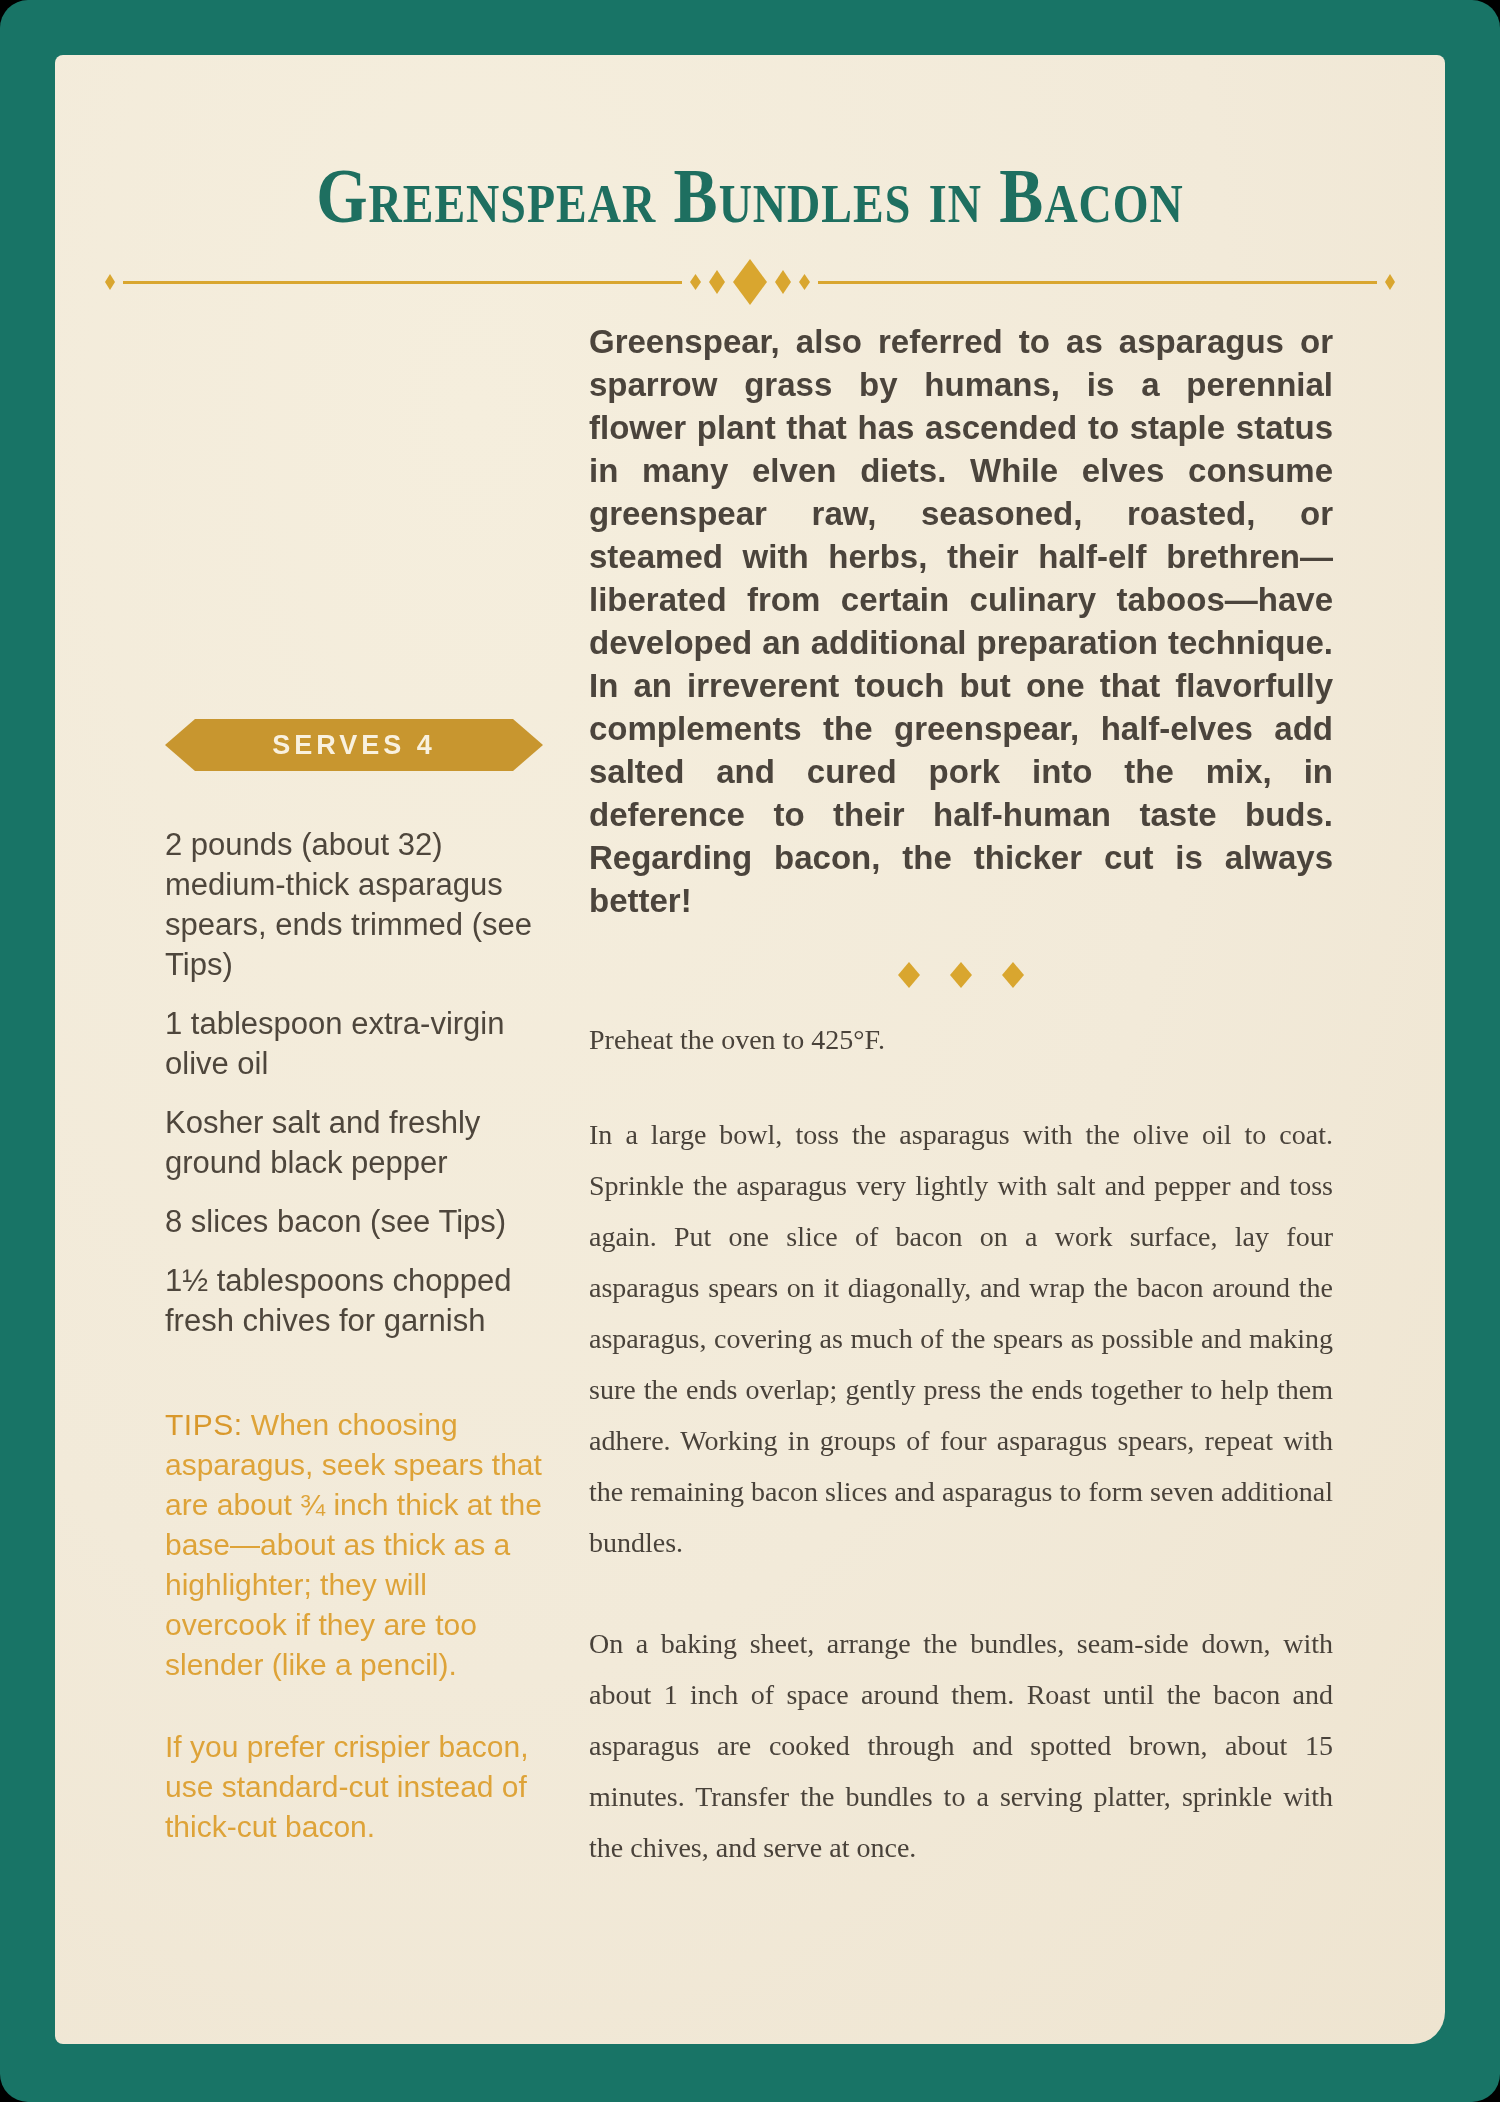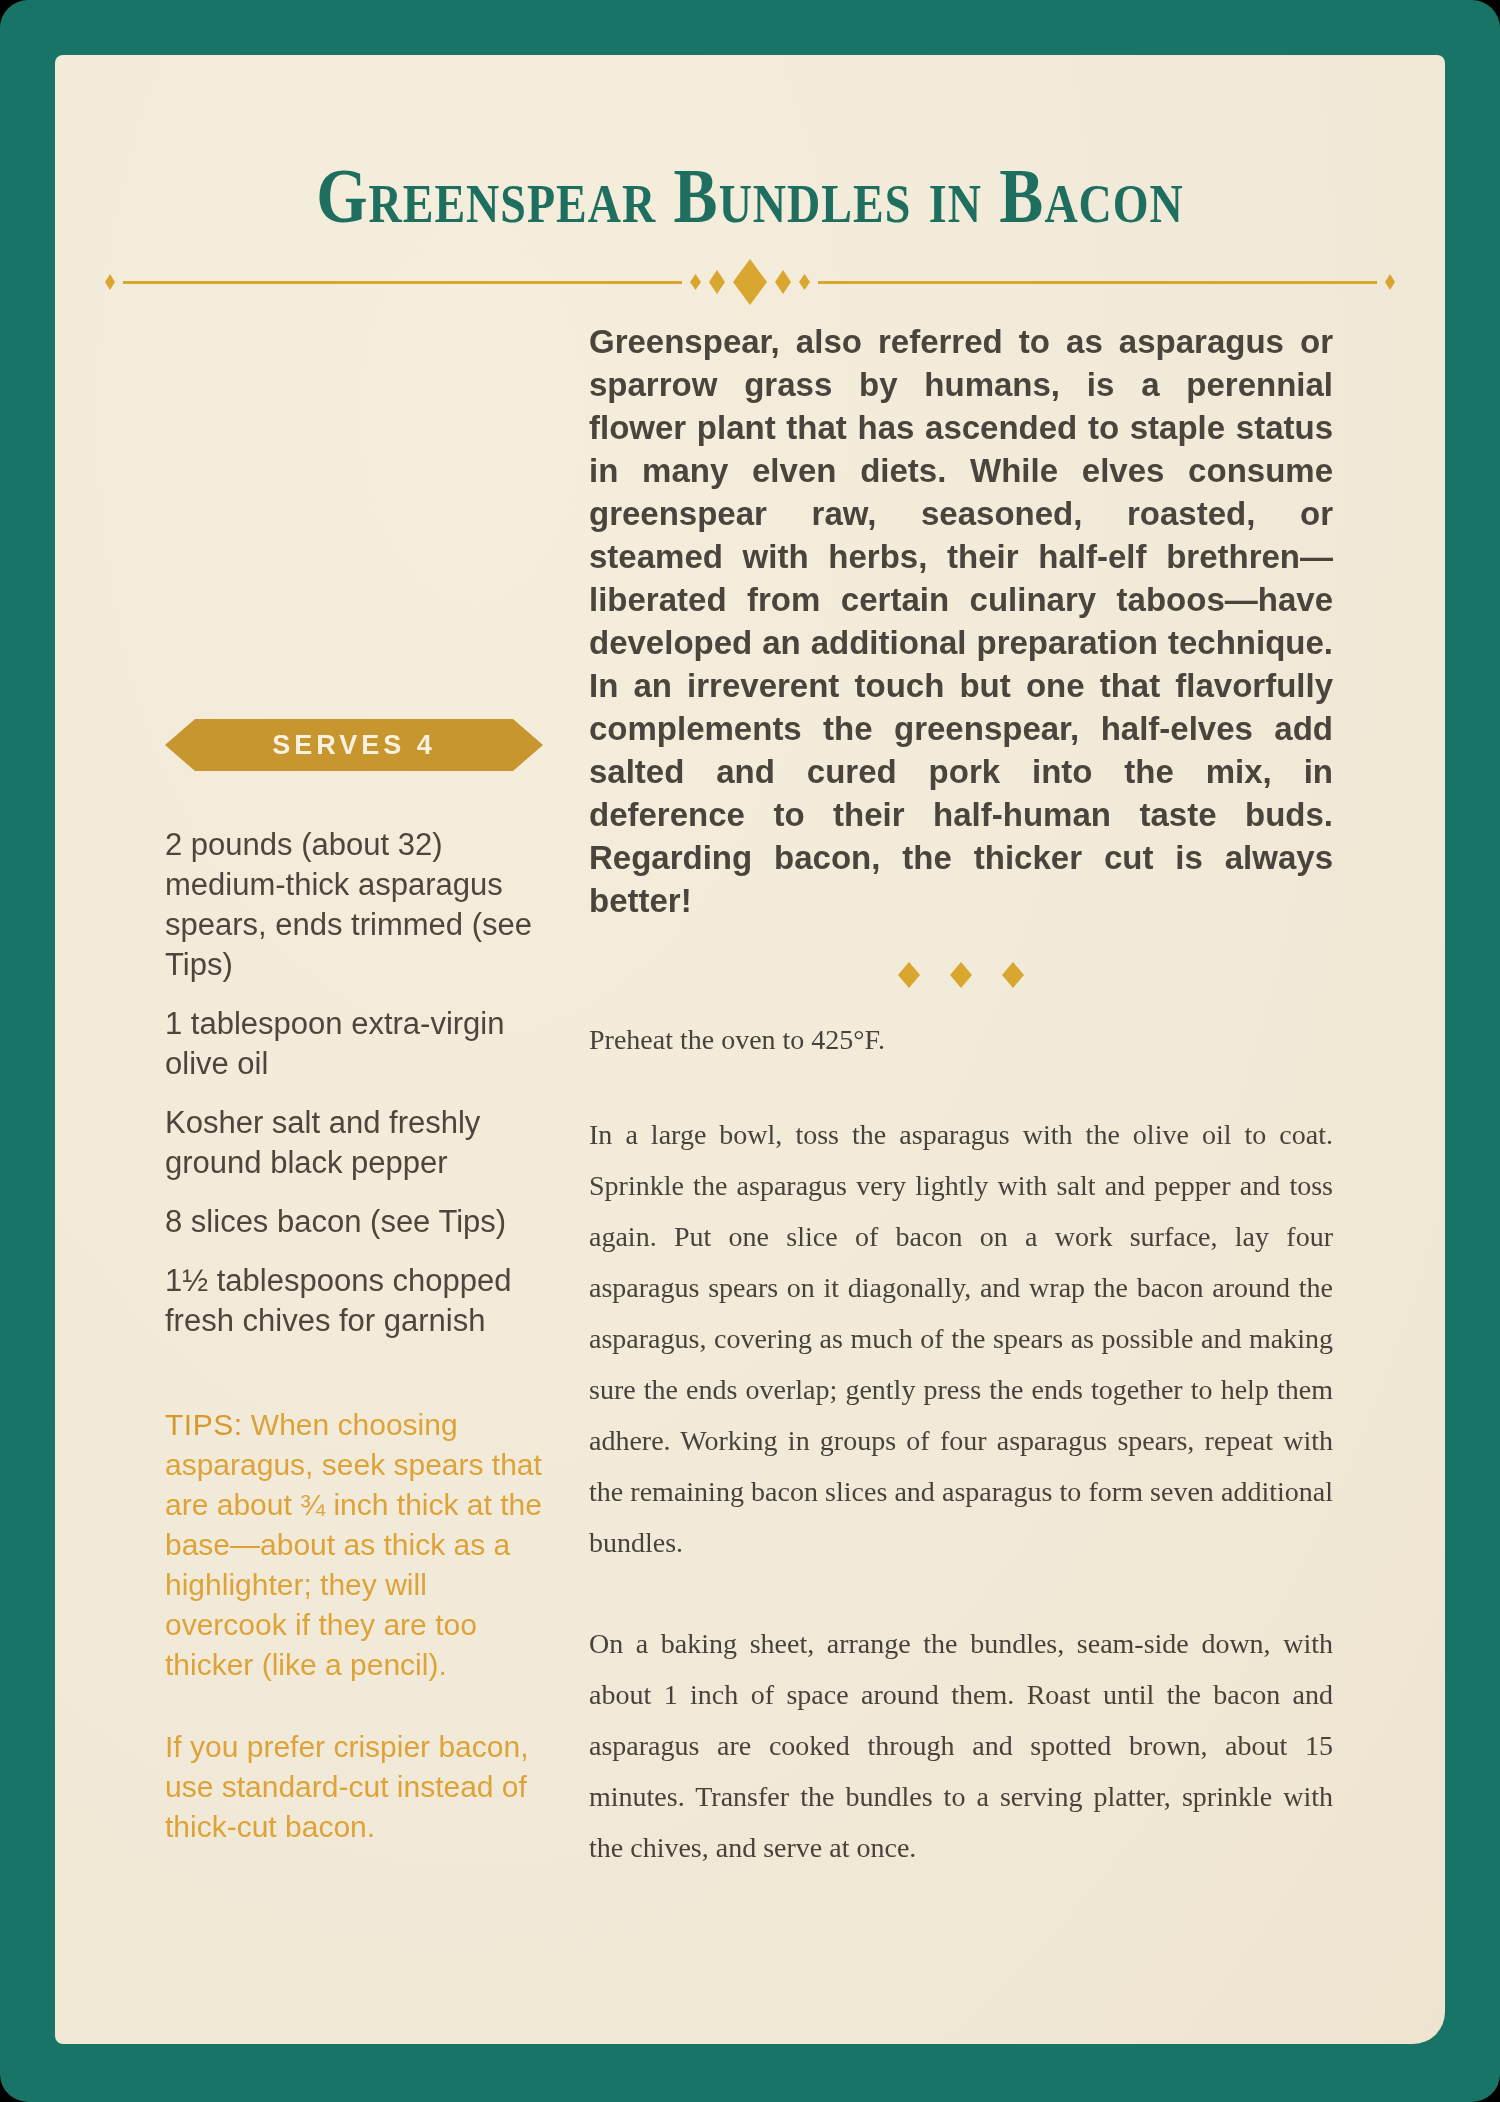--- a/index.html
+++ b/index.html
@@ -171,21 +171,21 @@
         <div class="banner">
           <span>SERVES 4</span>
         </div>
         <p class="ing">2 pounds (about 32) medium-thick asparagus spears, ends trimmed (see Tips)</p>
         <p class="ing">1 tablespoon extra-virgin olive oil</p>
         <p class="ing">Kosher salt and freshly ground black pepper</p>
         <p class="ing">8 slices bacon (see Tips)</p>
         <p class="ing">1½ tablespoons chopped fresh chives for garnish</p>
 
         <div class="tips">
-          <p><span class="tips-label">TIPS:</span> <span>When choosing asparagus, seek spears that are about ¾ inch thick at the base—about as thick as a highlighter; they will overcook if they are too thicker (like a pencil).</span></p>
+          <p><span class="tips-label">TIPS:</span> <span>When choosing asparagus, seek spears that are about ¾ inch thick at the base—about as thick as a highlighter; they will overcook if they are too slender (like a pencil).</span></p>
           <p>If you prefer crispier bacon, use standard-cut instead of thick-cut bacon.</p>
         </div>
       </aside>
 
       <main class="col-right">
         <p class="intro">Greenspear, also referred to as asparagus or sparrow grass by humans, is a perennial flower plant that has ascended to staple status in many elven diets. While elves consume greenspear raw, seasoned, roasted, or steamed with herbs, their half-elf brethren—liberated from certain culinary taboos—have developed an additional preparation technique. In an irreverent touch but one that flavorfully complements the greenspear, half-elves add salted and cured pork into the mix, in deference to their half-human taste buds. Regarding bacon, the thicker cut is always better!</p>
 
         <div class="diamond-divider">
           <span class="dd"></span>
           <span class="dd"></span>

